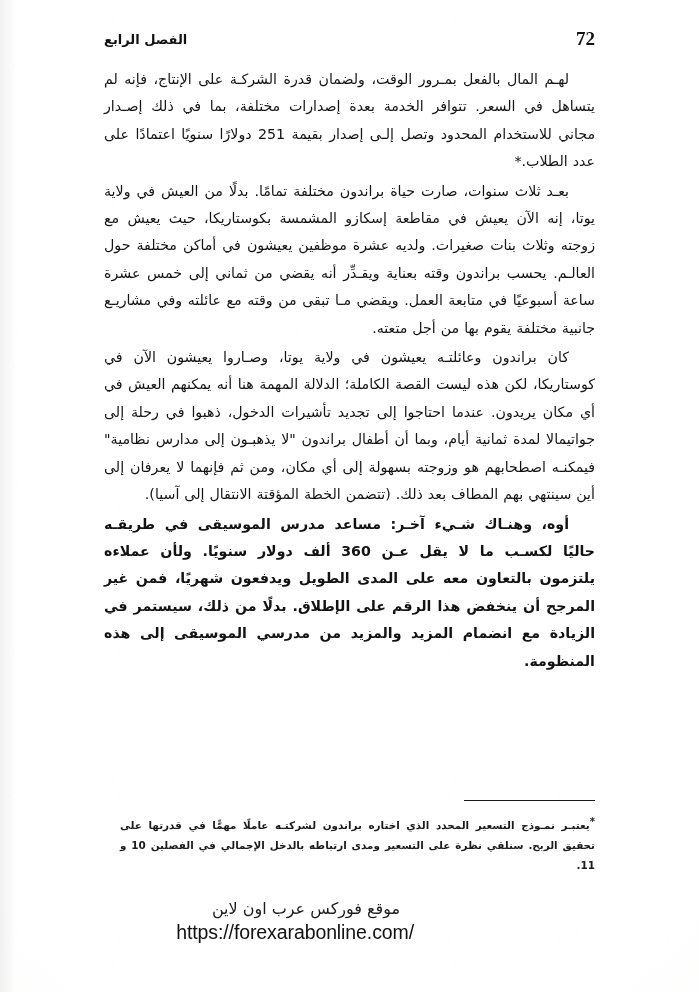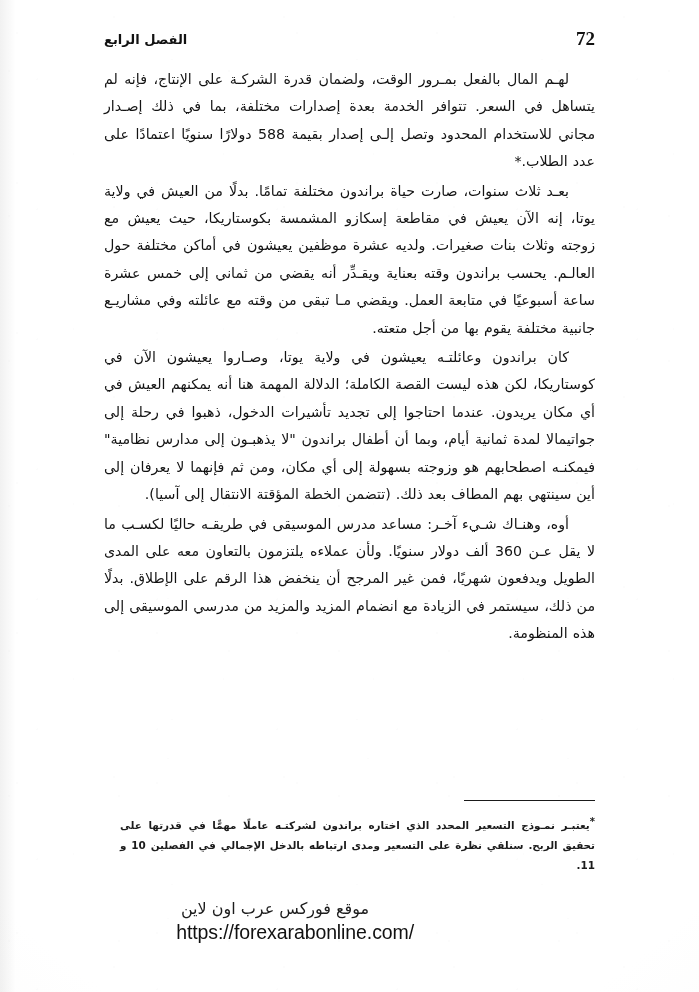--- a/index.html
+++ b/index.html
@@ -88,21 +88,21 @@
     margin: 0 0 2px 0;
     font-family: "DejaVu Sans", sans-serif;
     font-size: 14.2px;
     line-height: 27.4px;
     color: #131313;
     text-indent: 26px;
     text-align: justify;
     text-align-last: right;
     word-spacing: .5px;
   }
-  .para.tight { letter-spacing: -0.15px; }
+  .para.tight { letter-spacing: -0.15px; font-weight: bold; }
 
   
   .footnote-rule {
     position: absolute;
     top: 800px;
     right: 104px;
     width: 131px;
     height: 0;
     border-top: 1.6px solid #1a1a1a;
   }
@@ -133,21 +133,21 @@
     width: 400px;
     text-align: left;
     direction: rtl;
   }
   .wm-arabic {
     font-family: "DejaVu Sans", sans-serif;
     font-size: 16px;
     color: #1c1c1c;
     line-height: 22px;
     padding-right: 14px;
-    text-align: center;
+    text-align: right;
     width: 250px;
   }
   .wm-url {
     font-family: "Liberation Sans", sans-serif;
     font-size: 19.5px;
     color: #111111;
     line-height: 24px;
     direction: ltr;
     text-align: right;
     letter-spacing: -0.1px;
@@ -159,21 +159,21 @@
 <div class="page">
   <div class="scan-noise"></div>
   <div class="edge-shadow"></div>
 
   <div class="running-head">
     <div class="chapter-title">الفصل الرابع</div>
     <div class="folio">72</div>
   </div>
 
   <div class="text-block">
-    <p class="para">لهـم المال بالفعل بمـرور الوقت، ولضمان قدرة الشركـة على الإنتاج، فإنه لم يتساهل في السعر. تتوافر الخدمة بعدة إصدارات مختلفة، بما في ذلك إصـدار مجاني للاستخدام المحدود وتصل إلـى إصدار بقيمة 588 دولارًا سنويًا اعتمادًا على عدد الطلاب.*</p>
+    <p class="para">لهـم المال بالفعل بمـرور الوقت، ولضمان قدرة الشركـة على الإنتاج، فإنه لم يتساهل في السعر. تتوافر الخدمة بعدة إصدارات مختلفة، بما في ذلك إصـدار مجاني للاستخدام المحدود وتصل إلـى إصدار بقيمة 251 دولارًا سنويًا اعتمادًا على عدد الطلاب.*</p>
     <p class="para">بعـد ثلاث سنوات، صارت حياة براندون مختلفة تمامًا. بدلًا من العيش في ولاية يوتا، إنه الآن يعيش في مقاطعة إسكازو المشمسة بكوستاريكا، حيث يعيش مع زوجته وثلاث بنات صغيرات. ولديه عشرة موظفين يعيشون في أماكن مختلفة حول العالـم. يحسب براندون وقته بعناية ويقـدِّر أنه يقضي من ثماني إلى خمس عشرة ساعة أسبوعيًا في متابعة العمل. ويقضي مـا تبقى من وقته مع عائلته وفي مشاريـع جانبية مختلفة يقوم بها من أجل متعته.</p>
     <p class="para">كان براندون وعائلتـه يعيشون في ولاية يوتا، وصـاروا يعيشون الآن في كوستاريكا، لكن هذه ليست القصة الكاملة؛ الدلالة المهمة هنا أنه يمكنهم العيش في أي مكان يريدون. عندما احتاجوا إلى تجديد تأشيرات الدخول، ذهبوا في رحلة إلى جواتيمالا لمدة ثمانية أيام، وبما أن أطفال براندون "لا يذهبـون إلى مدارس نظامية" فيمكنـه اصطحابهم هو وزوجته بسهولة إلى أي مكان، ومن ثم فإنهما لا يعرفان إلى أين سينتهي بهم المطاف بعد ذلك. (تتضمن الخطة المؤقتة الانتقال إلى آسيا).</p>
     <p class="para tight">أوه، وهنـاك شـيء آخـر: مساعد مدرس الموسيقى في طريقـه حاليًا لكسـب ما لا يقل عـن 360 ألف دولار سنويًا. ولأن عملاءه يلتزمون بالتعاون معه على المدى الطويل ويدفعون شهريًا، فمن غير المرجح أن ينخفض هذا الرقم على الإطلاق. بدلًا من ذلك، سيستمر في الزيادة مع انضمام المزيد والمزيد من مدرسي الموسيقى إلى هذه المنظومة.</p>
   </div>
 
   <div class="footnote-rule"></div>
   <div class="footnote">
     <span class="fn-marker">*</span><span>يعتبـر نمـوذج التسعير المحدد الذي اختاره براندون لشركتـه عاملًا مهمًّا في قدرتها على تحقيق الربح. سنلقي نظرة على التسعير ومدى ارتباطه بالدخل الإجمالي في الفصلين 10 و 11.</span>
   </div>
 

